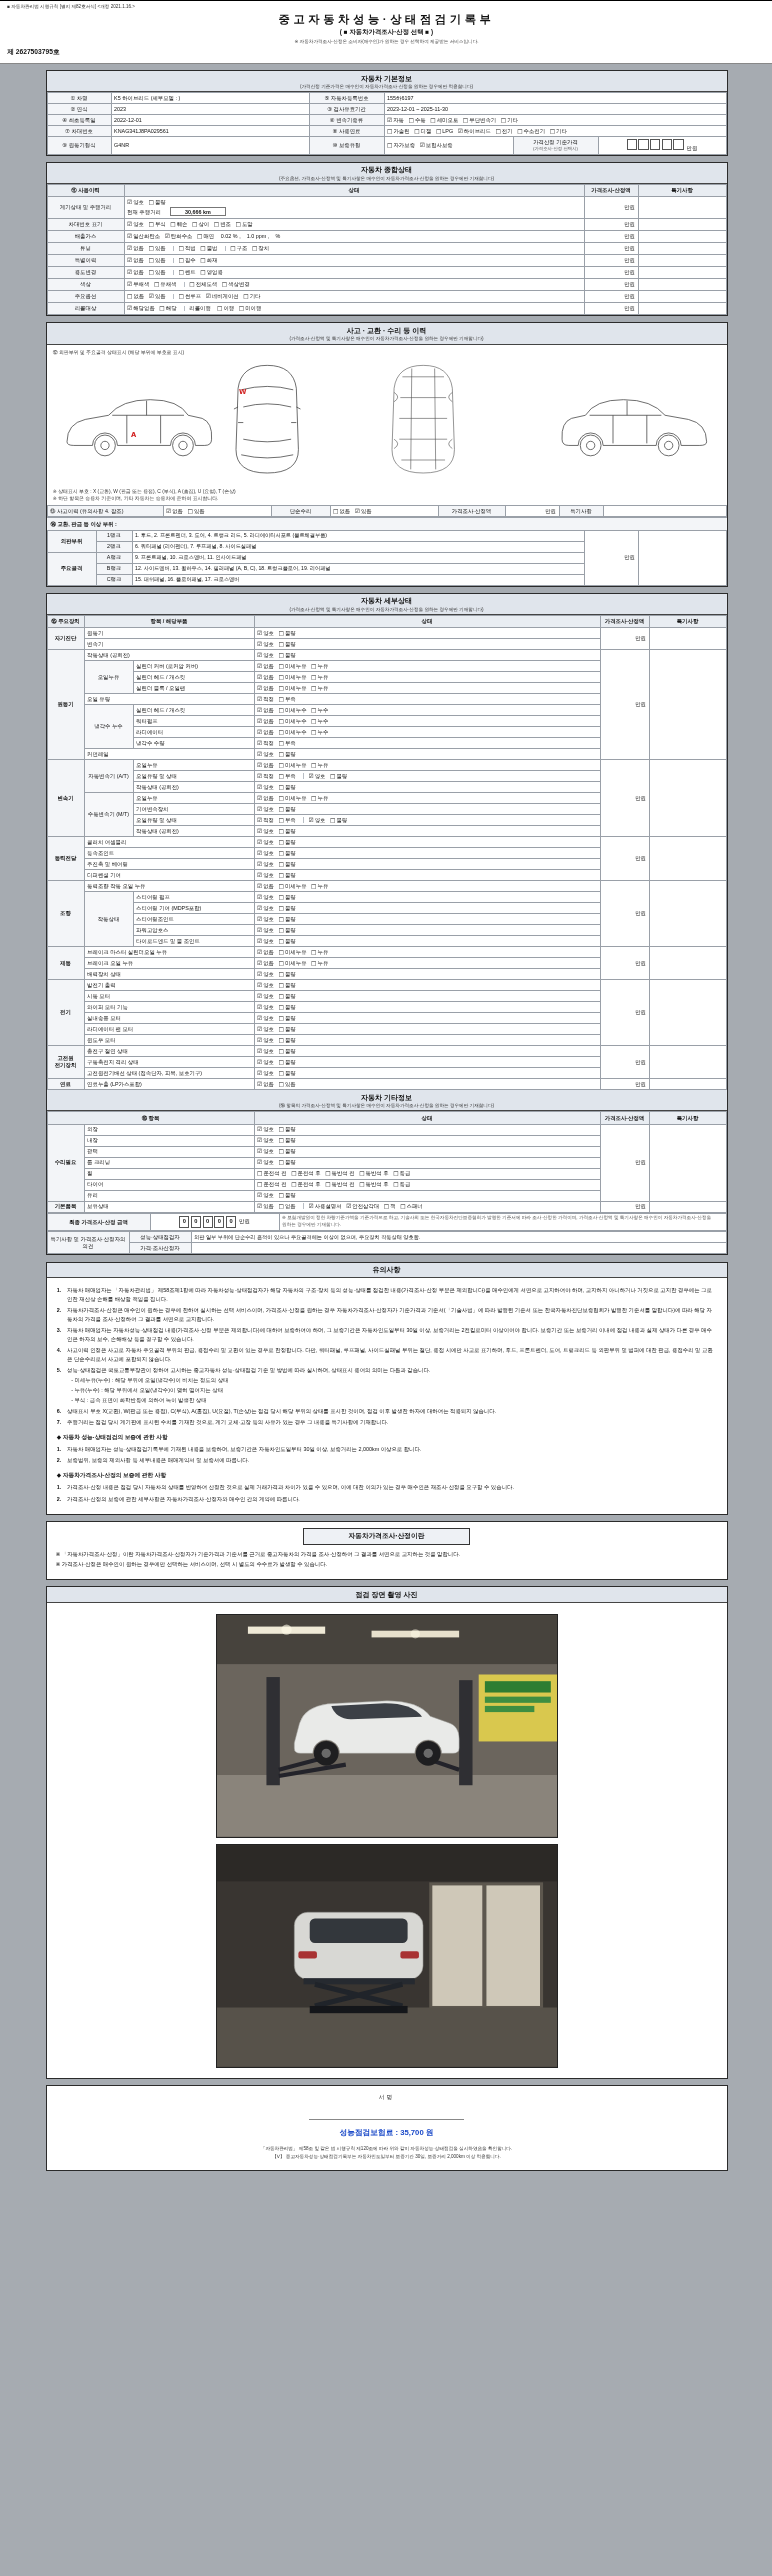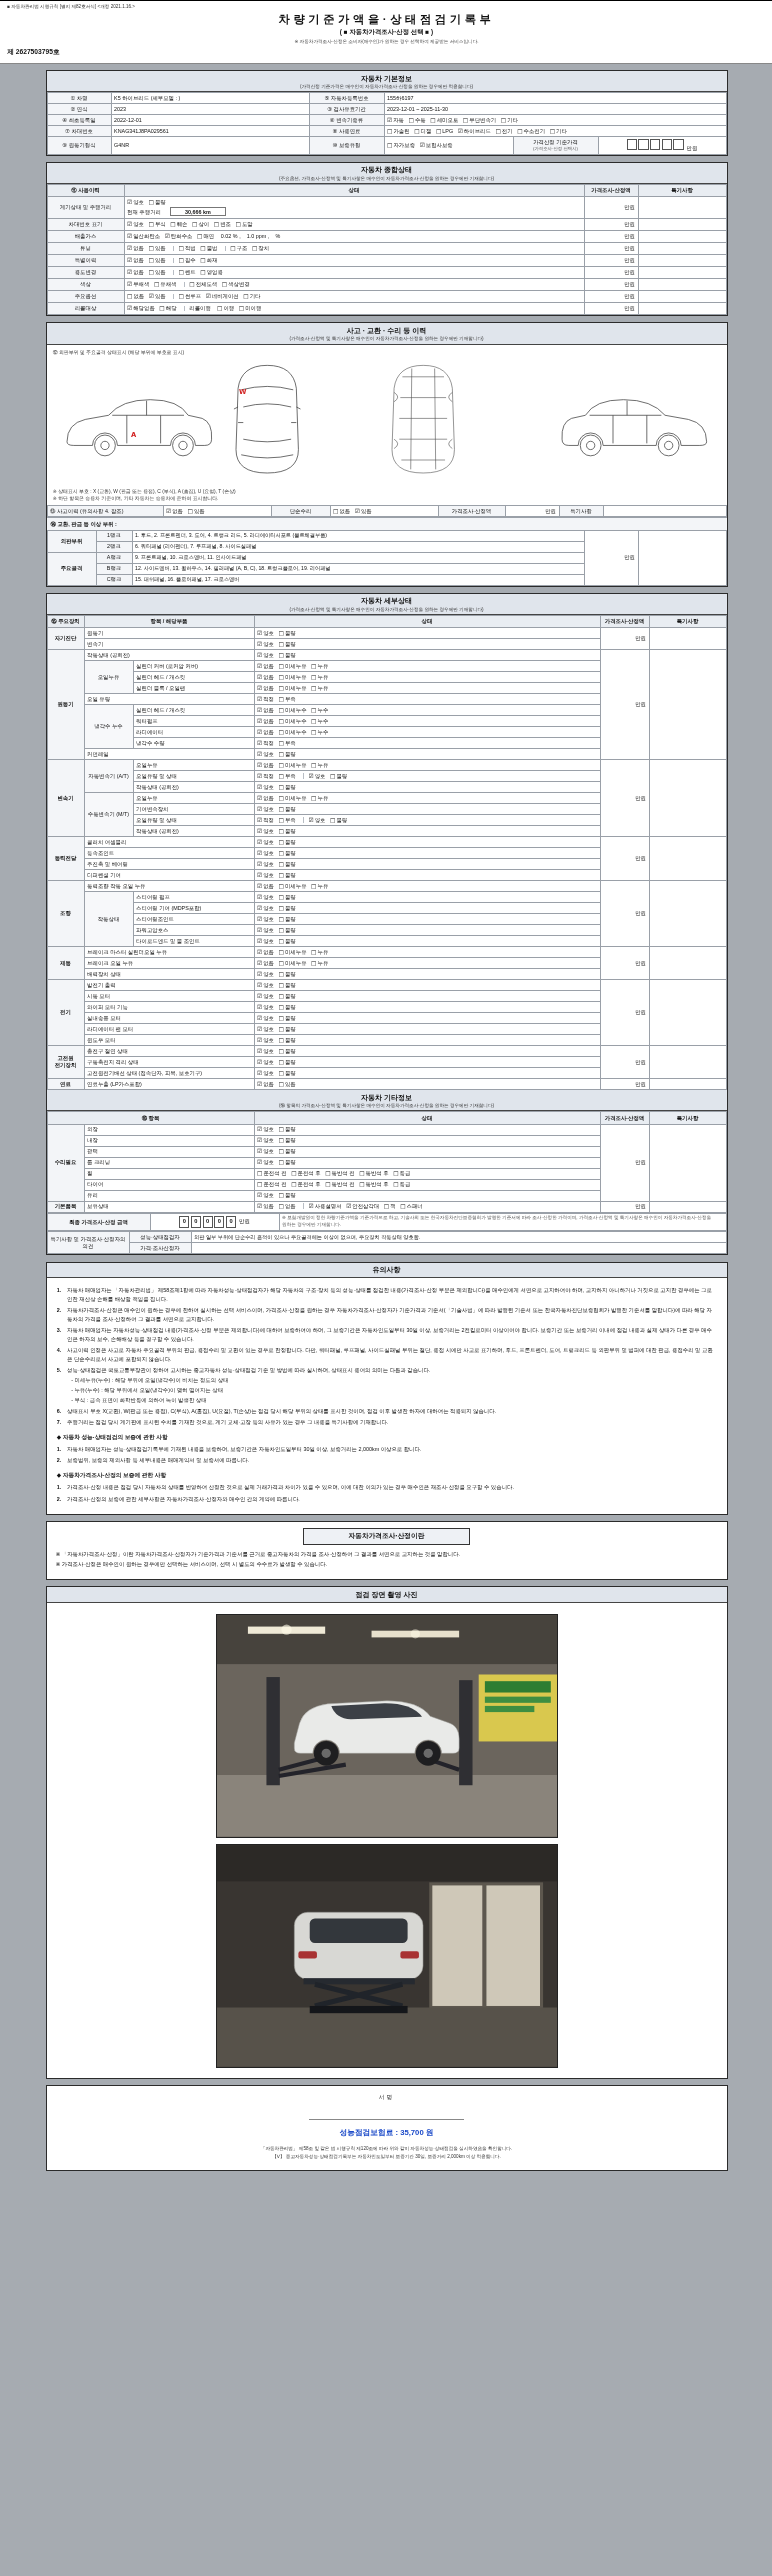--- a/index.html
+++ b/index.html
@@ -64,21 +64,21 @@
   .premium{color:#1a49c8;font-weight:bold;font-size:7.7px;margin:4.1px 0 7.2px;}
   .footnote{font-size:4.6px;color:#333;line-height:1.7;}
 </style>
 </head>
 <body>
 
 <div class="page">
 
   <header class="doc-header">
     <div class="form-ref">■ 자동차관리법 시행규칙 [별지 제82호서식] &lt;개정 2021.1.16.&gt;</div>
-    <div class="doc-title">차량기준가액을·상태점검기록부</div>
+    <div class="doc-title">중고자동차성능·상태점검기록부</div>
     <div class="doc-subtitle">( ■ 자동차가격조사·산정 선택 ■ )</div>
     <div class="doc-subnote">※ 자동차가격조사·산정은 소비자(매수인)가 원하는 경우 선택하여 제공받는 서비스입니다.</div>
     <div class="doc-no">제 2627503795호</div>
   </header>
 
   <section class="panel">
     <div class="sec-title">
       <span class="t">자동차 기본정보</span>
       <span class="n">(가격산정 기준가격은 매수인이 자동차가격조사·산정을 원하는 경우에만 적용합니다)</span>
     </div>

